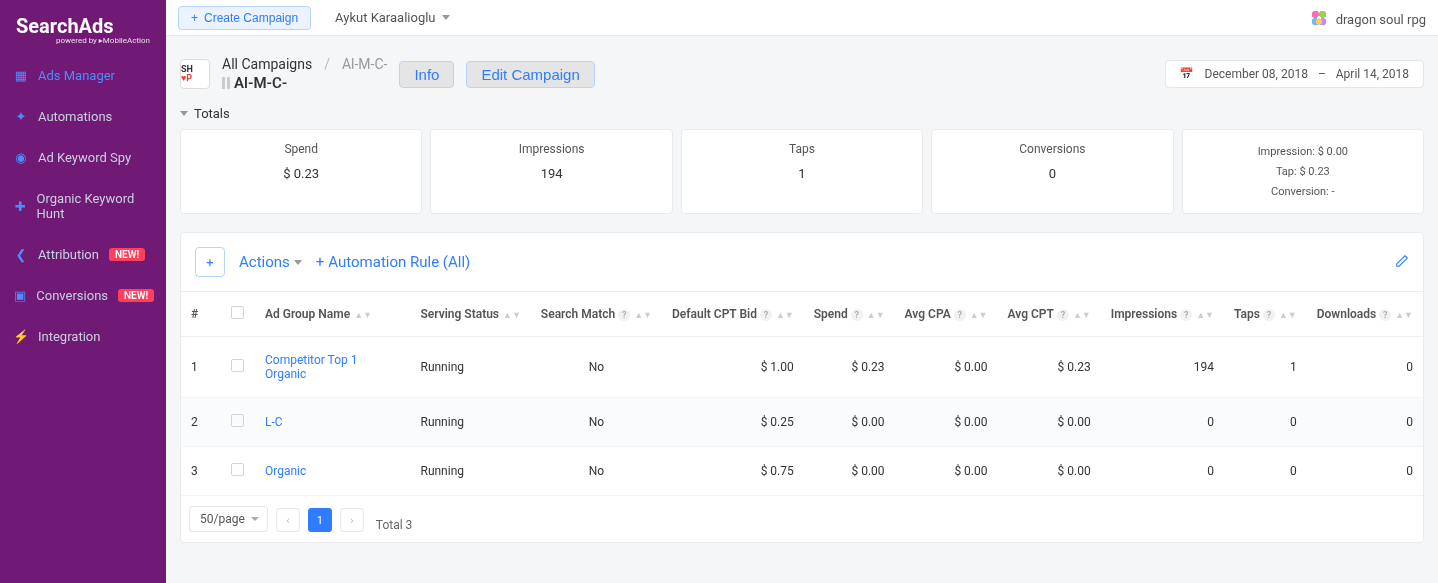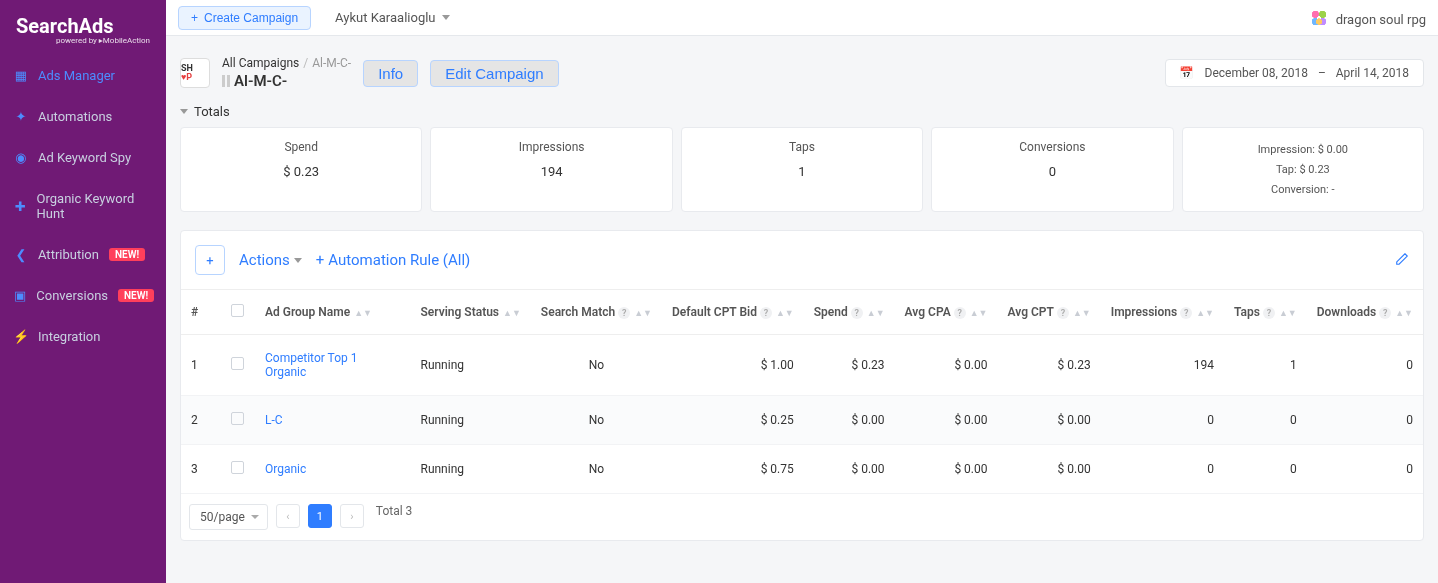--- a/index.html
+++ b/index.html
@@ -92,21 +92,21 @@
     display: flex; align-items: center; gap: 12px;
     margin-bottom: 14px;
   }
   .app-icon {
     width: 30px; height: 30px; border:1px solid #ddd; border-radius:4px;
     background: #fff; font-size:9px; font-weight:700; display:flex; flex-direction:column;
     align-items:flex-start; justify-content:center; line-height:1;
   }
   .app-icon .heart { color:#e53e3e; font-size:9px;}
   .crumbs { display:flex; flex-direction:column; gap:2px; }
-  .crumb-row { display:flex; gap:4px; align-items:flex-end; font-size:12px; color:#333;}
+  .crumb-row { display:flex; gap:12px; align-items:flex-end; font-size:14px; color:#333;}
   .crumb-row .sep { color:#bbb;}
   .crumb-row .muted { color:#999;}
   .camp-name { font-size:15px; font-weight:600; color:#333; display:flex; align-items:center; gap:4px;}
   .pause-bars { display:inline-flex; gap:2px; }
   .pause-bars span{ width:3px;height:12px;background:#ccc;display:inline-block;}
   .pill-btn {
     border: 1px solid #b7d4ff;
     background:#e5e5e5;
     color:#2f7dff;
     padding: 4px 14px;
@@ -159,21 +159,21 @@
   }
   thead th.num, tbody td.num { text-align:right; }
   thead th.center, tbody td.center { text-align:center;}
   tbody td { padding: 16px 10px; border-bottom:1px solid #f2f3f5;}
   tbody tr:nth-child(even){ background:#fafbfc;}
   .th-sort { color:#c9cdd4; font-size:9px; margin-left:4px; display:inline-flex; flex-direction:column; line-height:5px;}
   .th-help { display:inline-block; width:12px;height:12px;border-radius:50%;background:#f0f1f3;color:#aaa;font-size:9px;line-height:12px;text-align:center;margin-left:3px;}
   .link { color:#2f7dff; cursor:pointer;}
   .chk { width:13px;height:13px;border:1px solid #cfd4db;border-radius:2px;display:inline-block;cursor:pointer;}
   
-  .pagination { display:flex; align-items:flex-start; gap:8px; padding:10px 8px;}
+  .pagination { display:flex; align-items:flex-end; gap:8px; padding:10px 8px;}
   .pg-select { border:1px solid #e3e6ea; padding:5px 22px 5px 10px; border-radius:3px; font-size:12px; color:#555; background:#fff; cursor:pointer; position:relative;}
   .pg-select::after{content:"";position:absolute;right:8px;top:50%;width:0;height:0;border-left:4px solid transparent;border-right:4px solid transparent;border-top:4px solid #aaa;transform:translateY(-50%);}
   .pg-btn { width:24px;height:24px;border:1px solid #e3e6ea;border-radius:3px;display:flex;align-items:center;justify-content:center;color:#bbb;font-size:11px;cursor:pointer;}
   .pg-btn.active { background:#2f7dff;color:#fff;border-color:#2f7dff;}
   .pg-total { font-size:12px; color:#666; margin-left:4px;}
   .chev { width:0;height:0;display:inline-block;}
   .chev.down{border-left:4px solid transparent;border-right:4px solid transparent;border-top:5px solid #999;}
 </style>
 </head>
 <body>

